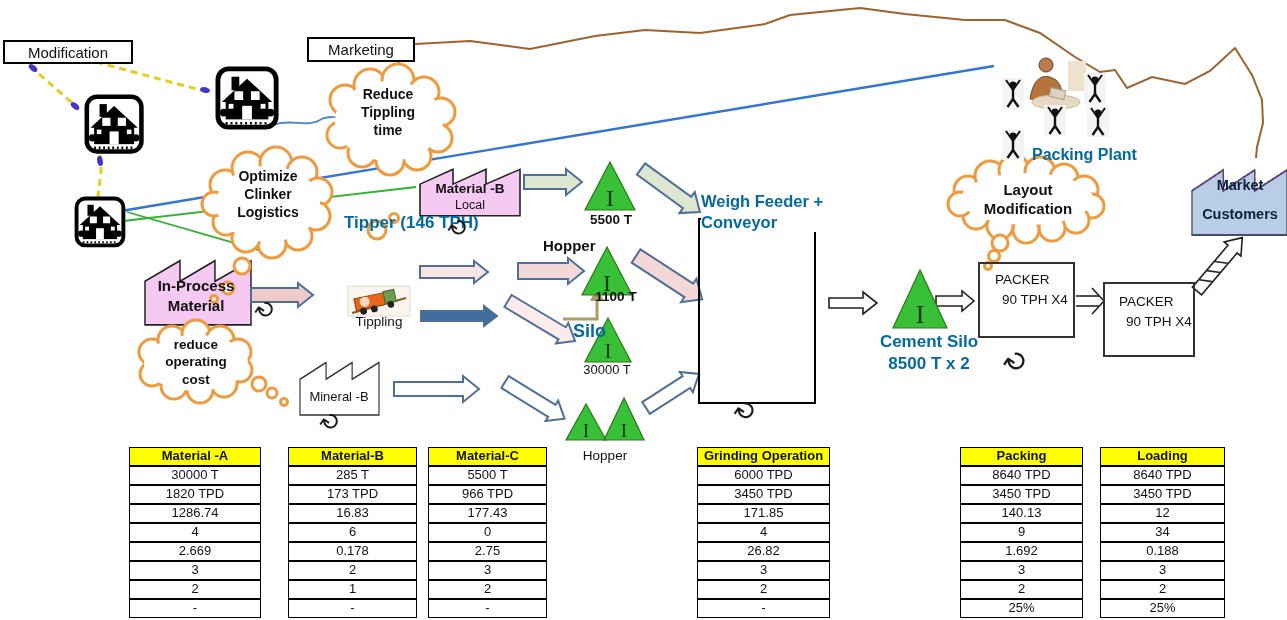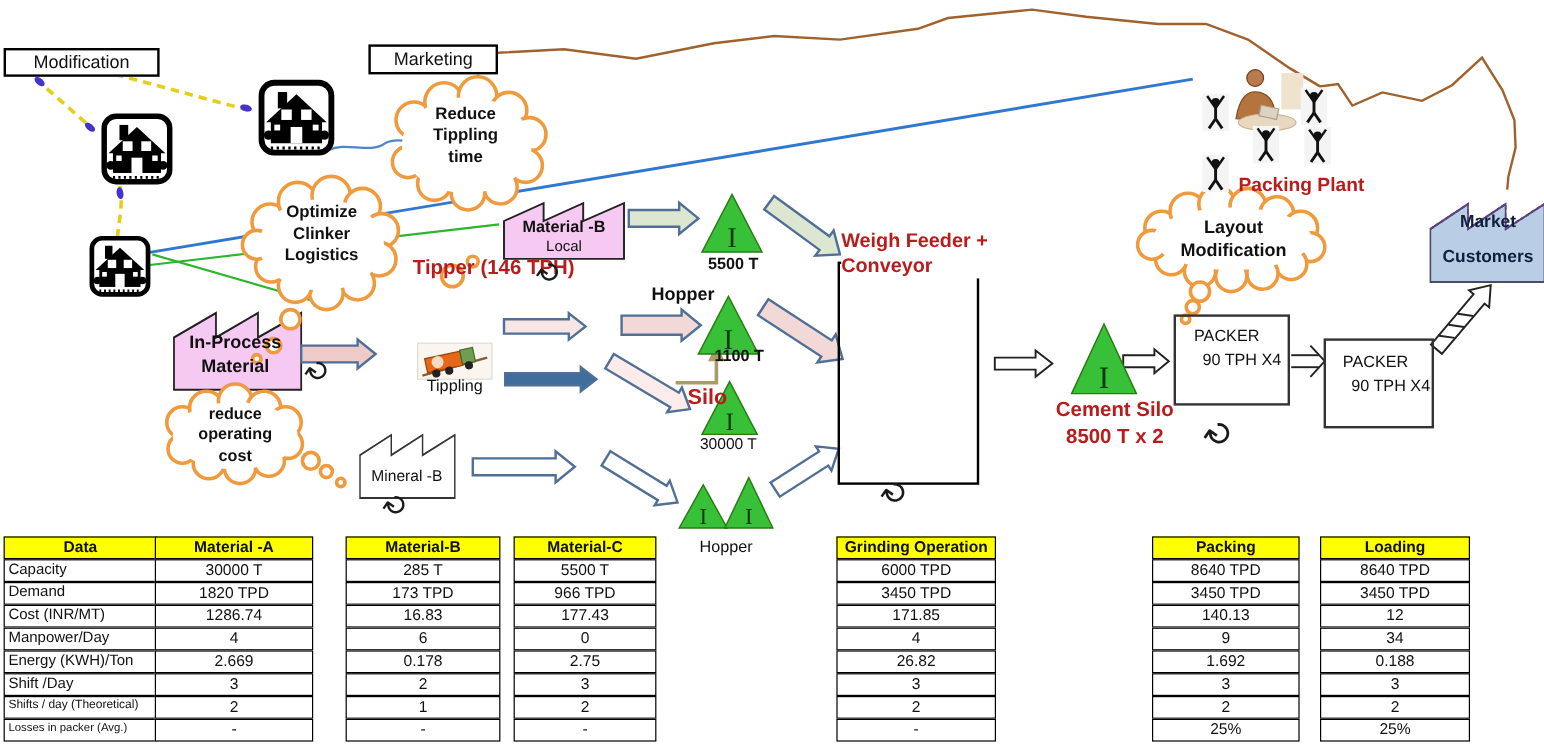--- a/index.html
+++ b/index.html
@@ -2,21 +2,21 @@
 <html><head>
 <meta charset="utf-8">
 <style>
   html,body{margin:0;padding:0;background:#fff;}
   .stage{position:relative;width:1287px;height:620px;background:#fff;overflow:hidden;
          font-family:"Liberation Sans",sans-serif;color:#111;}
   .abs{position:absolute;}
   .pre{white-space:pre-line;}
   .b{font-weight:bold;}
   .ctr{text-align:center;}
-  .blue{color:#b91c1c;}
+  .blue{color:#0369a1;}
   svg{position:absolute;left:0;top:0;}
   .title-box{left:262px;top:4px;width:348px;height:22px;border:1px solid #b9b9b9;
              background:#fff;line-height:22px;font-size:14.5px;font-weight:bold;color:#17365D;
              text-align:center;letter-spacing:.2px;}
   .proc-box{border:2px solid #000;background:transparent;box-sizing:border-box;}
   .named-box{border:2px solid #000;background:#fff;box-sizing:border-box;text-align:center;font-size:15px;}
   .cloud-text{line-height:1.28;z-index:3;}
   .cyc{font-size:24px;color:#1a1a1a;transform:rotate(-55deg);z-index:4;line-height:1;}
   
   .vtable{position:absolute;top:447px;font-size:13px;z-index:5;}
@@ -308,31 +308,20 @@
   <div class="abs pre b ctr blue" style="left:874px;top:331px;width:110px;font-size:17px;line-height:1.3;">Cement Silo
 8500 T x 2</div>
   <div class="abs b blue" style="left:1032px;top:146px;font-size:16px;">Packing Plant</div>
 
   <span class="abs cyc" style="left:449px;top:216px;">↻</span>
   <span class="abs cyc" style="left:256px;top:298px;">↻</span>
   <span class="abs cyc" style="left:321px;top:410px;">↻</span>
   <span class="abs cyc" style="left:735px;top:398px;font-size:26px;">↻</span>
   <span class="abs cyc" style="left:1005px;top:348px;font-size:28px;">↻</span>
 
-  <div class="vtable labels" style="left:3px;width:128px;">
-      <div class="c">Data</div>
-      <div class="c">Capacity</div>
-      <div class="c">Demand</div>
-      <div class="c">Cost (INR/MT)</div>
-      <div class="c">Manpower/Day</div>
-      <div class="c">Energy (KWH)/Ton</div>
-      <div class="c">Shift /Day</div>
-      <div class="c">Shifts / day (Theoretical)</div>
-      <div class="c">Losses in packer (Avg.)</div>
-    </div>
   <div class="vtable" style="left:129px;width:132px;">
       <div class="c">Material -A</div>
       <div class="c">30000 T</div>
       <div class="c">1820 TPD</div>
       <div class="c">1286.74</div>
       <div class="c">4</div>
       <div class="c">2.669</div>
       <div class="c">3</div>
       <div class="c">2</div>
       <div class="c">-</div>

